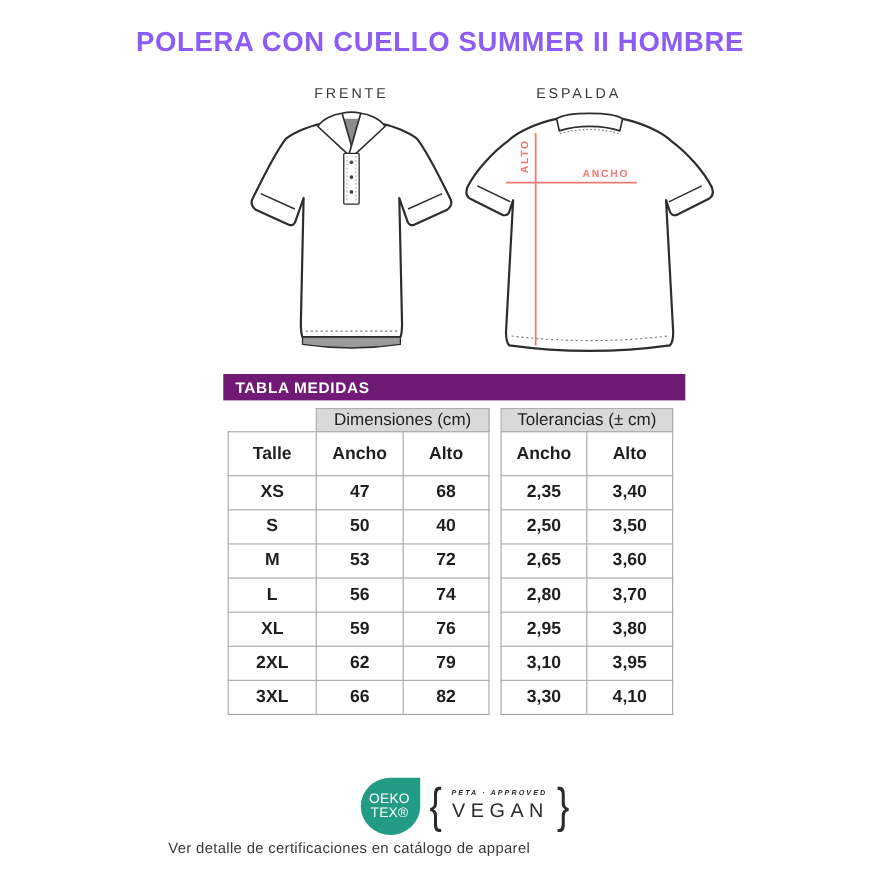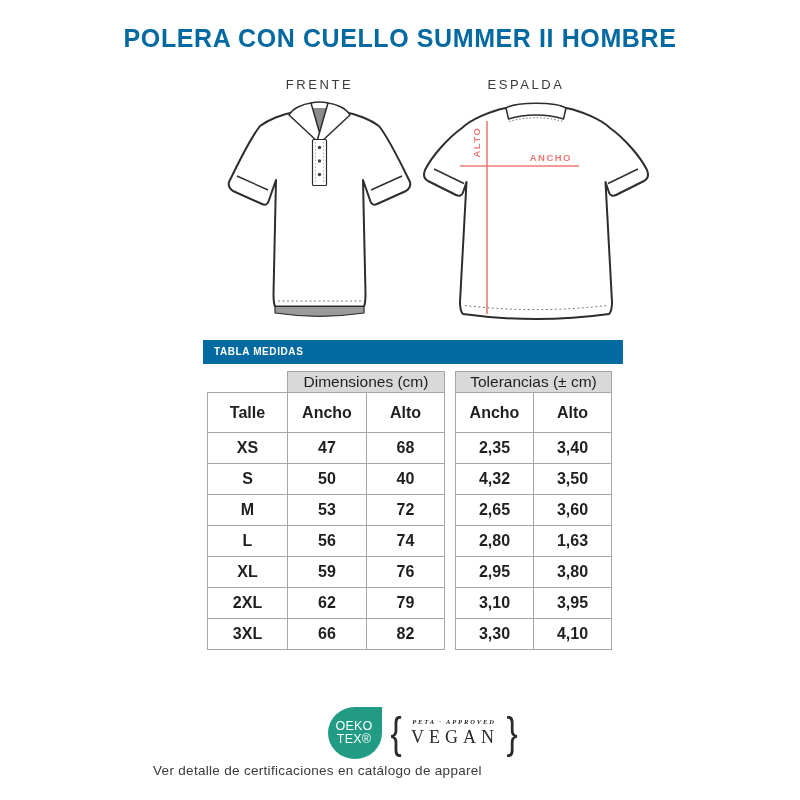--- a/index.html
+++ b/index.html
@@ -1,32 +1,32 @@
 <!DOCTYPE html>
 <html><head>
 <meta charset="utf-8">
 <style>
   * { margin:0; padding:0; box-sizing:border-box; }
   html,body { background:#ffffff; }
   body { width:800px; height:800px; font-family:"Liberation Sans", sans-serif; position:relative; overflow:hidden; }
   .page { position:absolute; left:0; top:0; width:800px; height:800px; background:#fff; }
 
   .title { position:absolute; left:0; top:24px; width:800px; text-align:center;
-           font-size:25px; font-weight:bold; letter-spacing:0.6px; color:#0369a1; }
+           font-size:25px; font-weight:bold; letter-spacing:0.6px; color:#8b5cf6; }
 
   .view-label { position:absolute; top:77px; text-align:center; font-size:13px;
                 letter-spacing:2.6px; color:#3a3a3a; }
   .view-label.frente { left:222px; width:195px; }
   .view-label.espalda { left:420px; width:212px; }
 
   .shirt-front { position:absolute; left:222px; top:98px; width:195px; height:225px; }
   .shirt-back  { position:absolute; left:420px; top:98px; width:232px; height:225px; }
 
   .banner { position:absolute; left:203px; top:340px; width:420px; height:24px;
-            background:#0369a1; color:#ffffff; font-size:10px; letter-spacing:0.6px;
+            background:#701a75; color:#ffffff; font-size:14px; letter-spacing:0.6px;
             line-height:24px; padding-left:11px; font-weight:bold; }
 
   .tables { position:absolute; left:207px; top:371px; display:flex; gap:10px; }
   table.sizes { border-collapse:collapse; font-size:16px; color:#1f1f1f; table-layout:fixed;border-radius:12px; }
   table.sizes td, table.sizes th { border:1px solid #a6a6a6; text-align:center;
             vertical-align:middle; background:#fff; padding:0; }
   table.sizes .group-cell { background:#d9d9d9; height:21px; font-size:15.5px; font-weight:normal; }
   table.sizes .nocell { border:none; background:transparent; }
   table.sizes th.sub { height:40px; font-weight:bold; font-size:16px; }
   table.sizes td.val { height:31px; font-weight:bold; }
@@ -34,21 +34,21 @@
   .certs { position:absolute; left:0; top:700px; width:800px; height:64px; }
   .oeko { position:absolute; left:328px; top:7px; width:54px; height:52px;
           background:#219B83; border-radius:50% 0 50% 50%;
           display:flex; flex-direction:column; align-items:center; justify-content:center; }
   .oeko .t { color:#fff; font-weight:normal; font-size:12.5px; line-height:1.08;
              letter-spacing:0.2px; transform:translateX(-1px); }
   .peta { position:absolute; left:394px; top:10px; width:120px; height:46px;
           display:flex; align-items:center; justify-content:center; color:#2b2b2b; }
   .peta .brace { font-size:42px; font-weight:normal; line-height:1;
                  transform:scaleX(0.8) scaleY(1.05); }
-  .peta .mid { display:flex; flex-direction:column; align-items:center; margin:0 6px;font-family:Liberation Serif, serif; }
+  .peta .mid { display:flex; flex-direction:column; align-items:center; margin:0 6px; }
   .peta .small { font-size:6.5px; font-weight:bold; letter-spacing:1.9px; white-space:nowrap;
                  margin-bottom:2px; font-style:italic; }
   .peta .big { font-size:18px; letter-spacing:5px; font-weight:normal; white-space:nowrap;
                text-indent:2px; }
 
   .footer { position:absolute; left:0; top:763px; width:635px; text-align:center;
             font-size:13.5px; color:#3a3a3a; letter-spacing:0.3px; }
 </style>
 </head>
 <body>
@@ -168,30 +168,30 @@
       </tr>
       <tr>
         <th class="sub">Ancho</th>
         <th class="sub">Alto</th>
       </tr>
       <tr>
         <td class="val">2,35</td>
         <td class="val">3,40</td>
       </tr>
       <tr>
-        <td class="val">4,32</td>
+        <td class="val">2,50</td>
         <td class="val">3,50</td>
       </tr>
       <tr>
         <td class="val">2,65</td>
         <td class="val">3,60</td>
       </tr>
       <tr>
         <td class="val">2,80</td>
-        <td class="val">1,63</td>
+        <td class="val">3,70</td>
       </tr>
       <tr>
         <td class="val">2,95</td>
         <td class="val">3,80</td>
       </tr>
       <tr>
         <td class="val">3,10</td>
         <td class="val">3,95</td>
       </tr>
       <tr>

